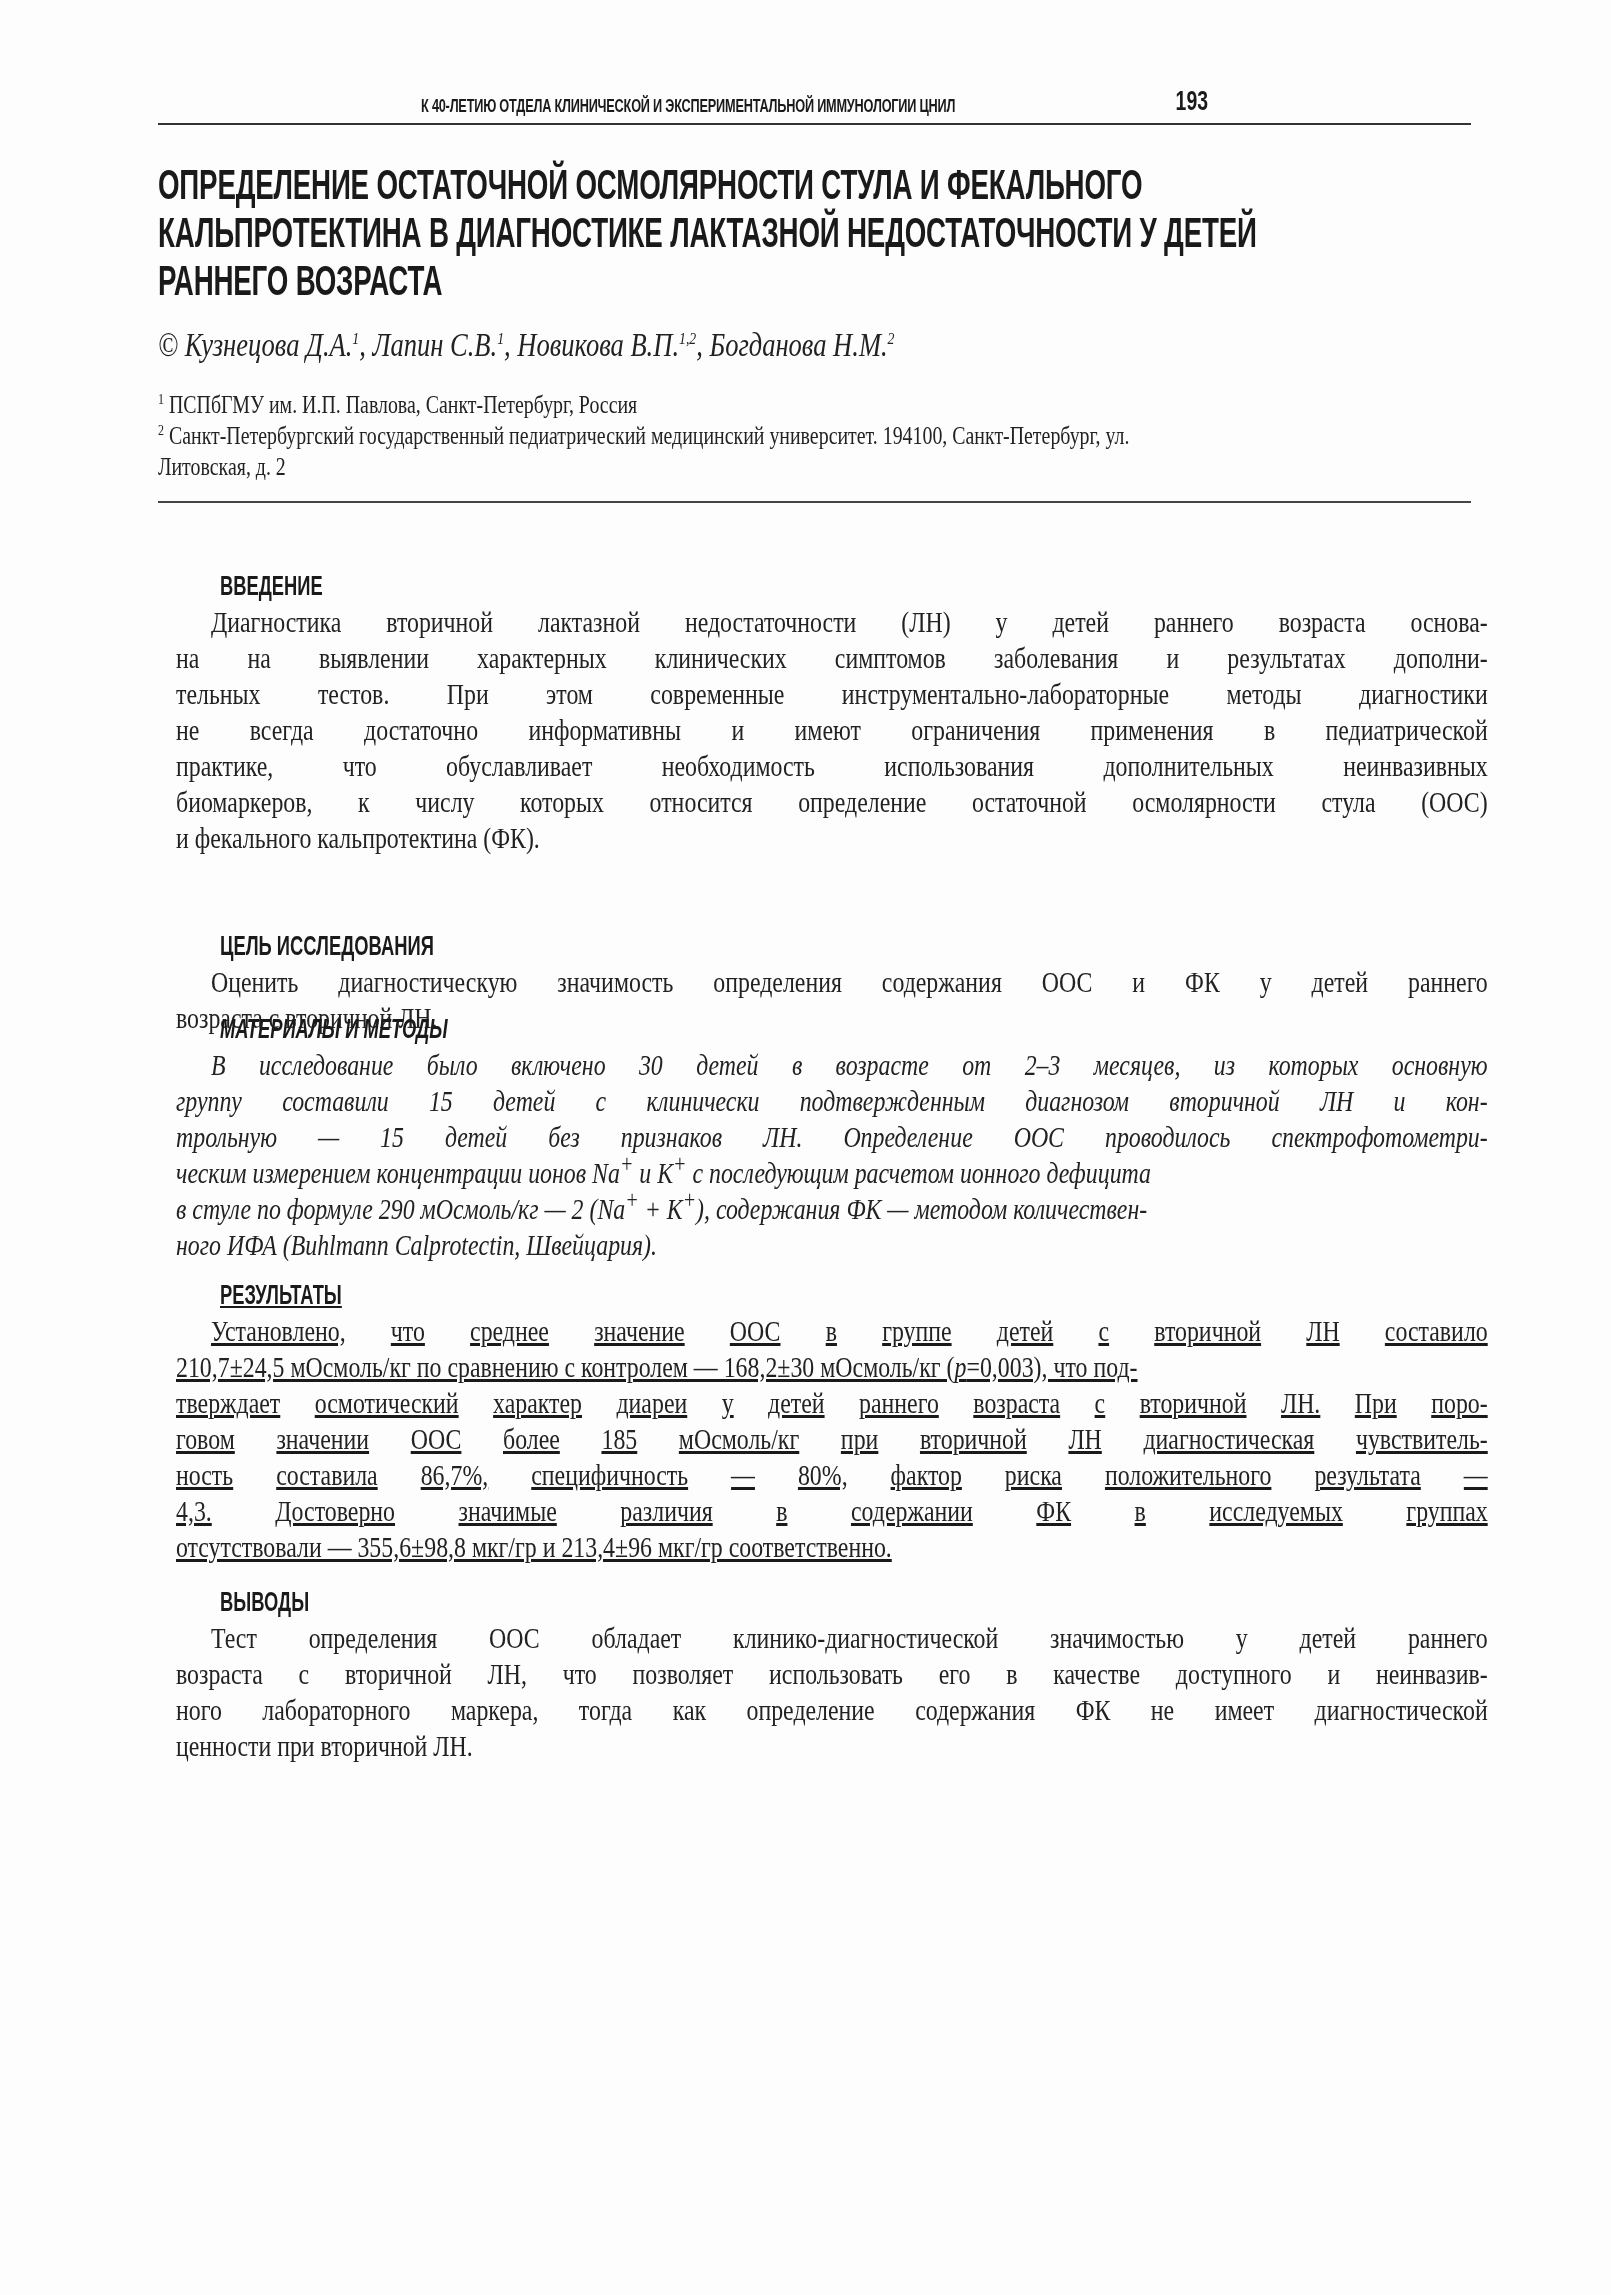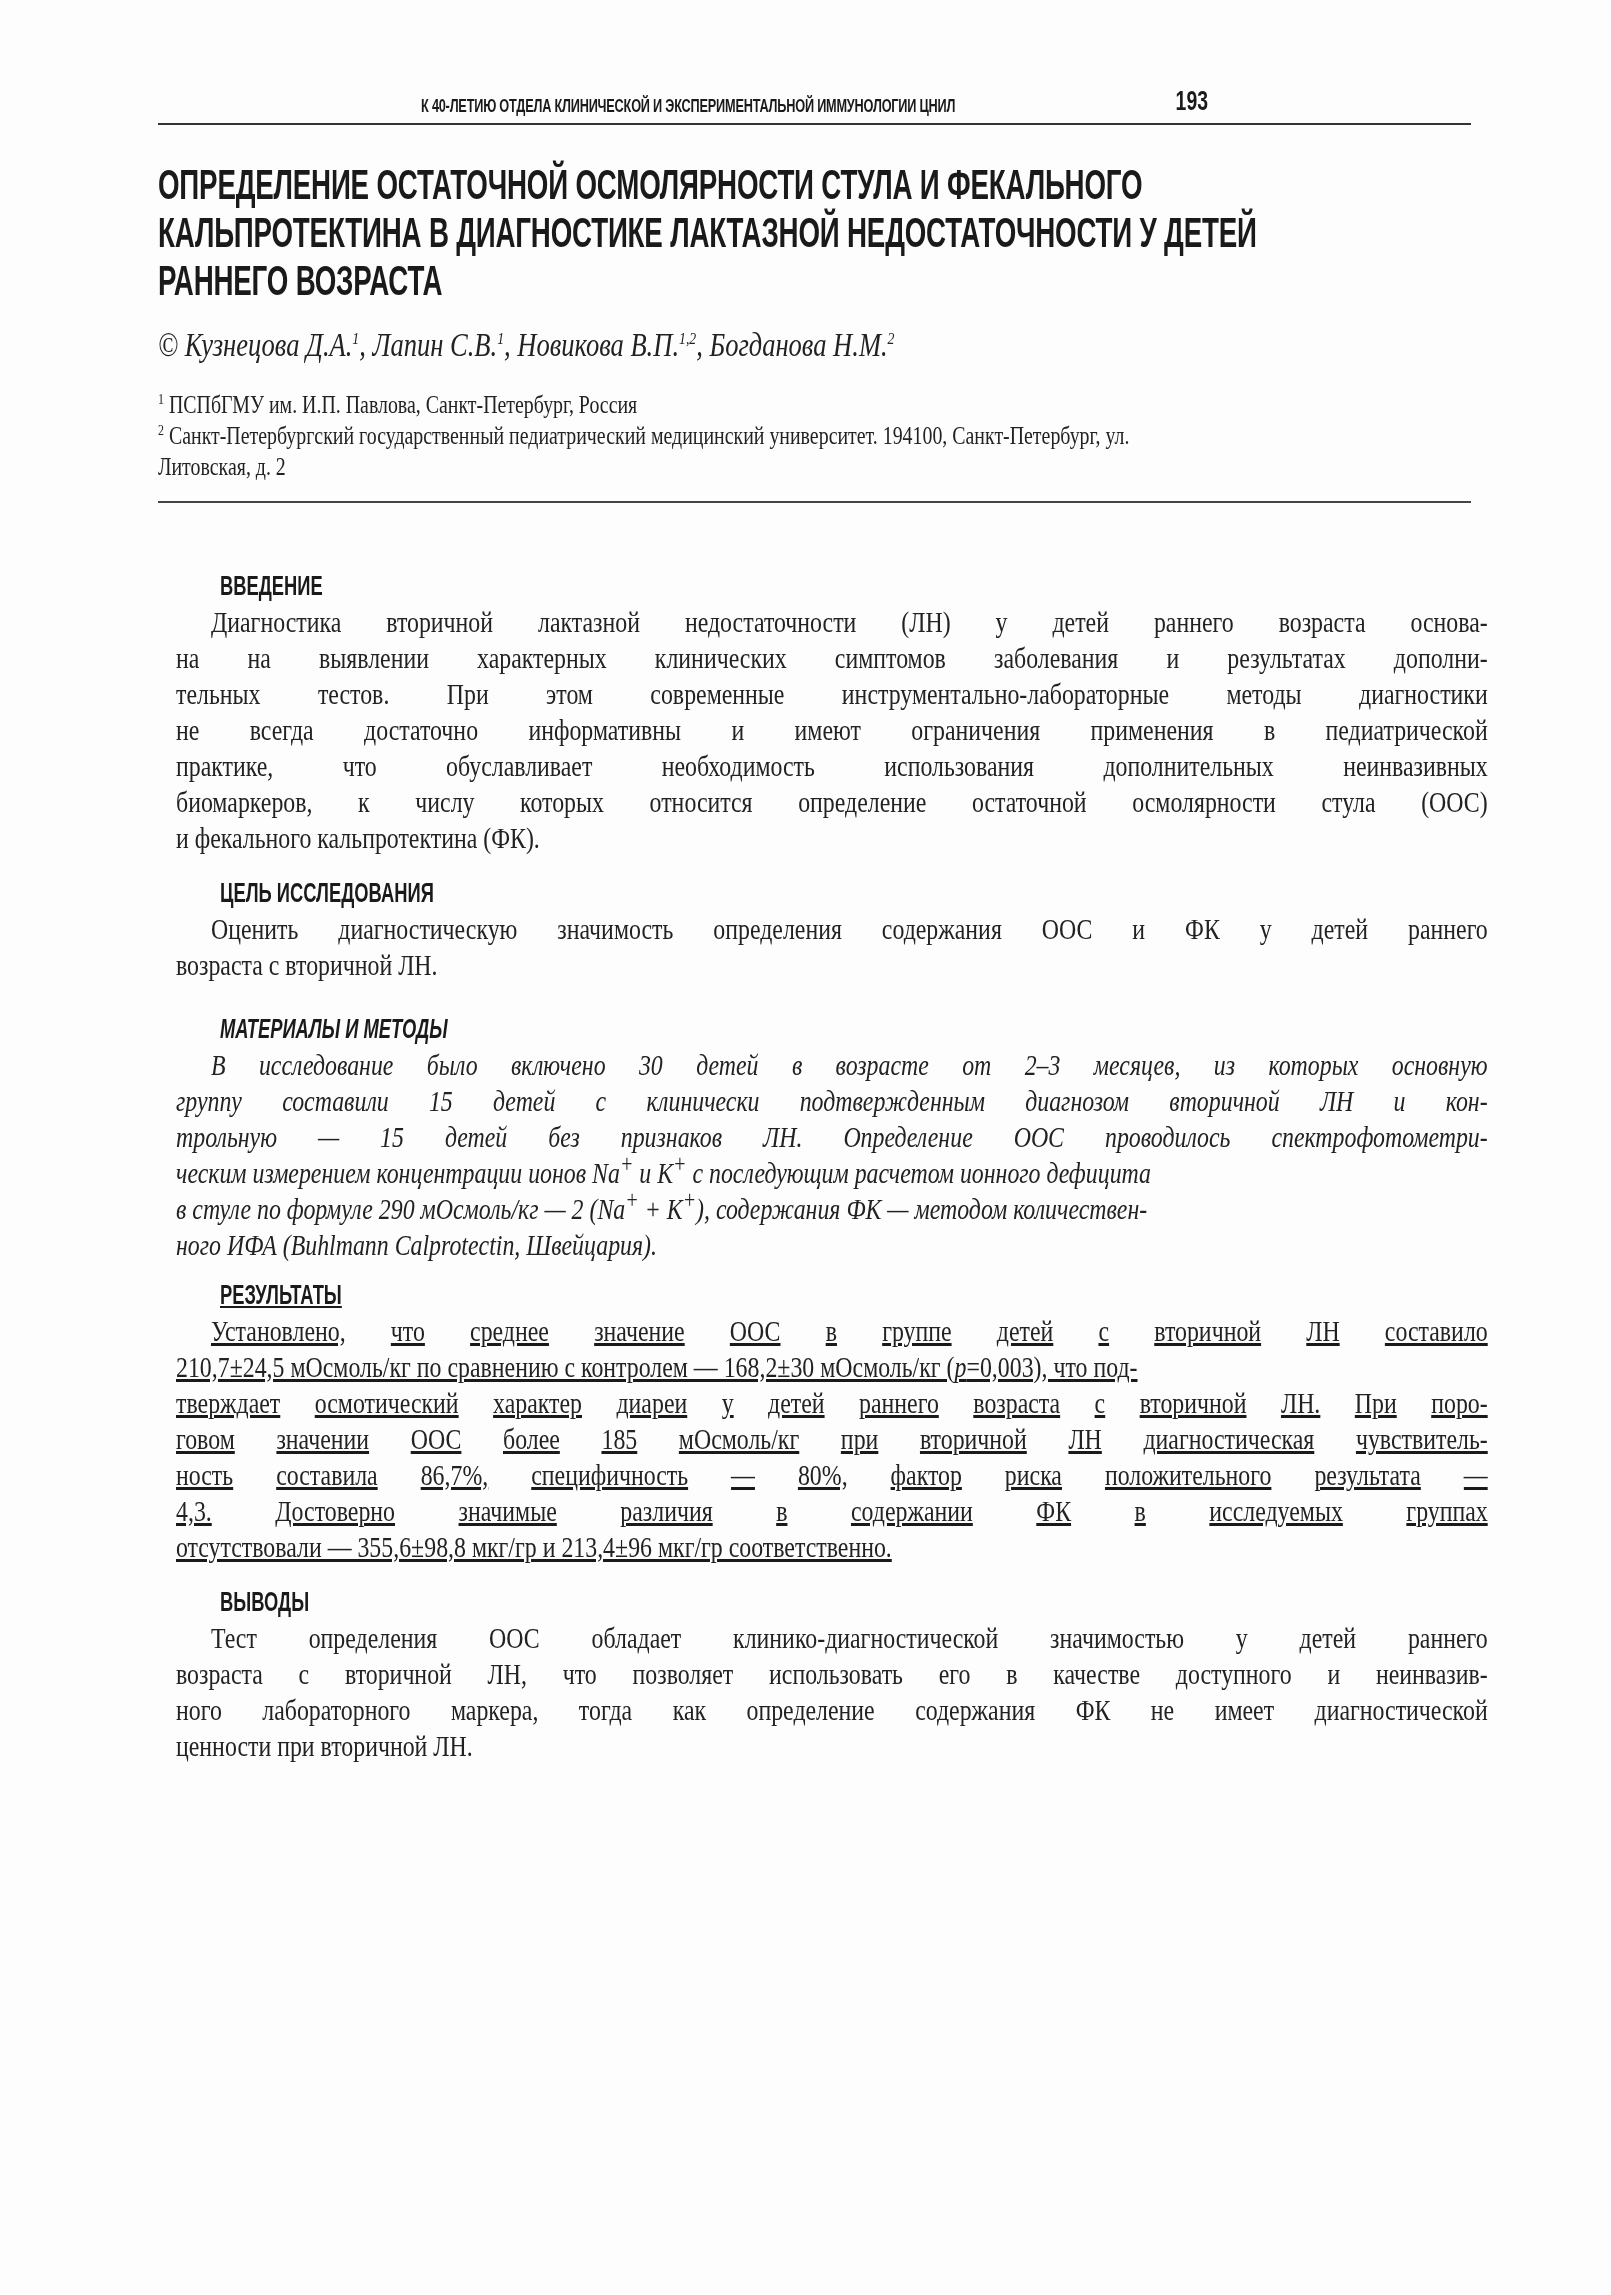--- a/index.html
+++ b/index.html
@@ -248,21 +248,21 @@
           <span>определение</span>
           <span>остаточной</span>
           <span>осмолярности</span>
           <span>стула</span>
           <span>(ООС)</span>
         </span>
       <span class="line">и фекального кальпротектина (ФК).</span>
     </div>
   </div>
 
-  <div class="section" style="top: 878px;">
+  <div class="section" style="top: 931px;">
     <h2>ЦЕЛЬ ИССЛЕДОВАНИЯ</h2>
     <div class="txt-wrap">
       <span class="line justify indent">
           <span>Оценить</span>
           <span>диагностическую</span>
           <span>значимость</span>
           <span>определения</span>
           <span>содержания</span>
           <span>ООС</span>
           <span>и</span>

